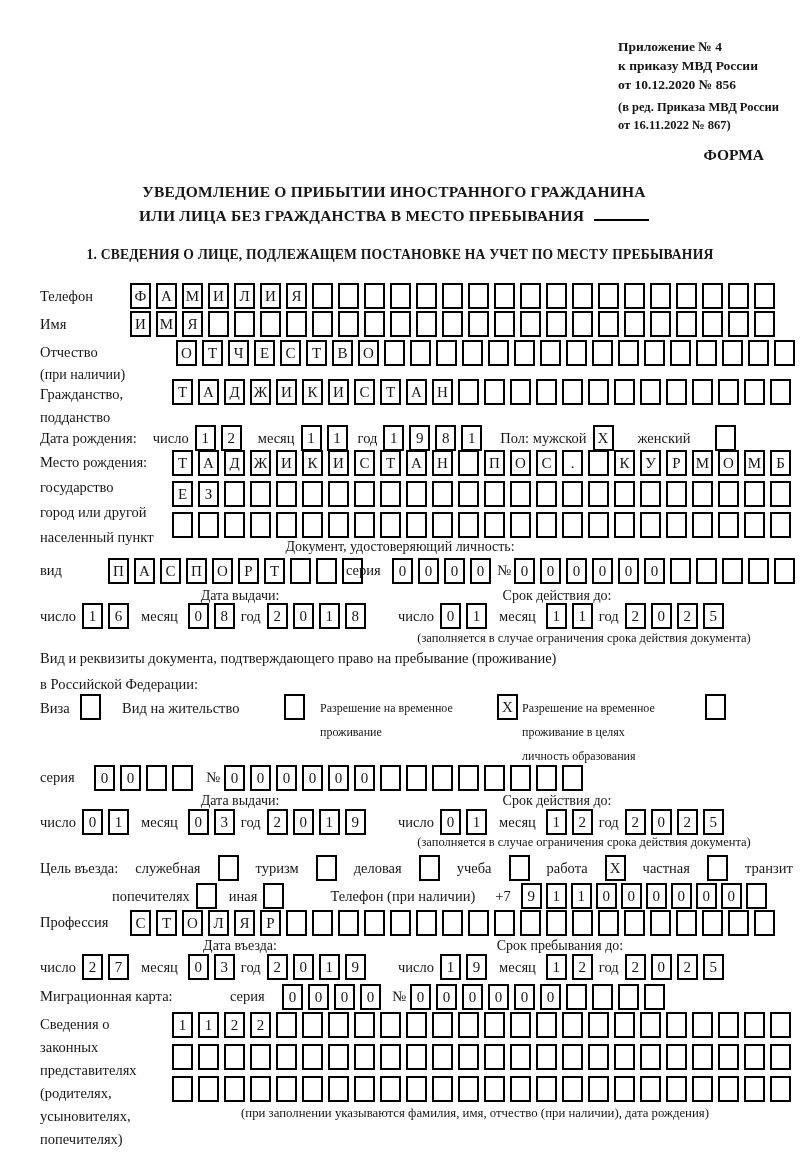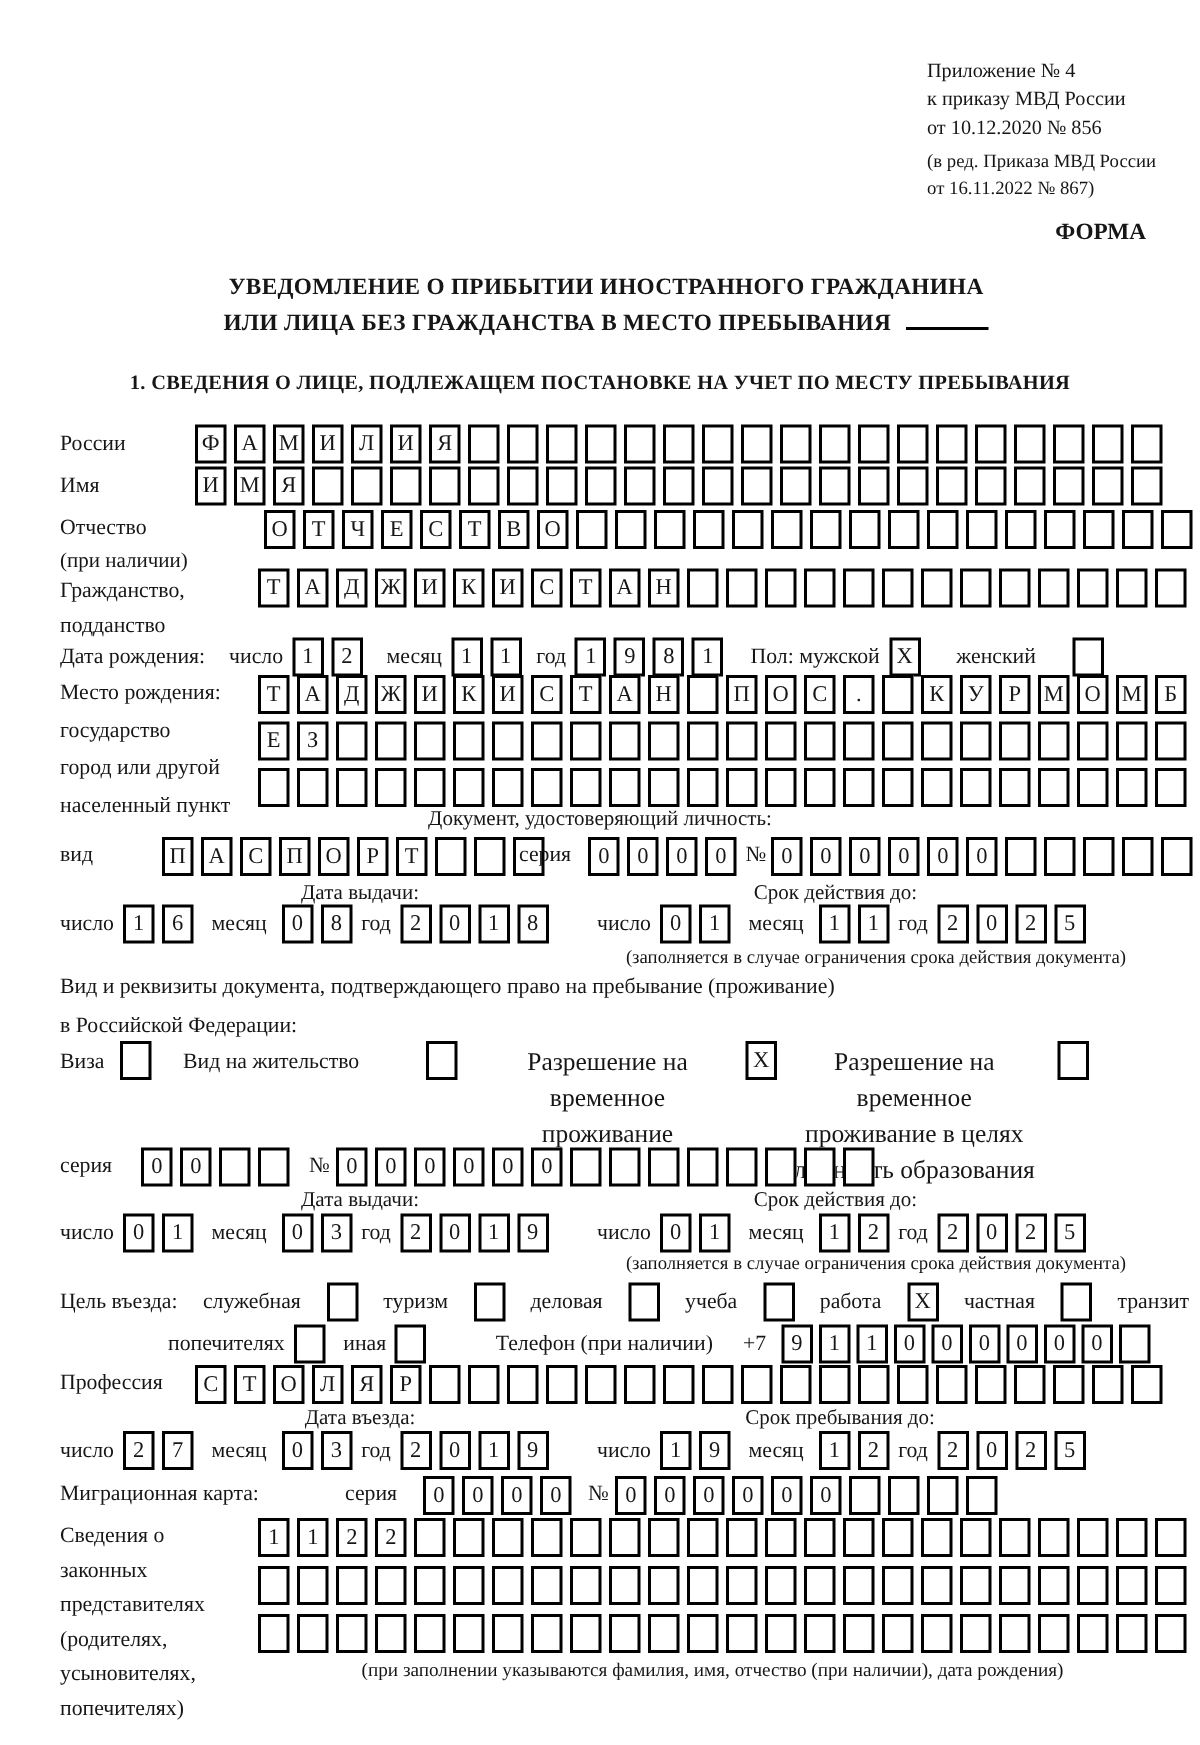--- a/index.html
+++ b/index.html
@@ -14,50 +14,50 @@
   .cell {
     flex:0 0 21px; width:21px; height:26px; border:2px solid #000;
     display:inline-flex; align-items:center; justify-content:center;
     font-size:15px; line-height:1; background:#fff;
   }
   .tight .boxes, .boxes.tight { gap:4px; }
   .lbl { font-size:14.5px; white-space:nowrap; }
   .note { font-size:12.5px; white-space:nowrap; }
   .bold { font-weight:bold; }
   .center { text-align:center; }
-  .appendix { font-size:13.5px; line-height:19px; }
+  .appendix { font-size:13.5px; line-height:19px;font-weight:bold; }
   .appendix .amend { font-size:12.5px; line-height:18px; }
   .appendix .amend.first { margin-top:4px; }
   .title { font-weight:bold; font-size:15.5px; line-height:23.5px; letter-spacing:0.2px; }
   .title-underline { display:inline-block; width:55px; border-bottom:2px solid #000; margin-left:10px; }
   .sec-h { font-weight:bold; font-size:13.6px; letter-spacing:0.2px; }
   .doc-h { font-weight:normal; font-size:14px; }
-  .blockc { line-height:24px; font-size:17px; text-align:center; }
+  .blockc { line-height:24px; font-size:12px; text-align:left; }
 </style>
 </head>
 <body>
 
 <div class="abs appendix" style="left:618px;top:37px">
   <div>Приложение № 4</div>
   <div>к приказу МВД России</div>
   <div>от 10.12.2020 № 856</div>
   <div class="amend first">(в ред. Приказа МВД России</div>
   <div class="amend">от 16.11.2022 № 867)</div>
 </div>
 
 <div class="abs bold" style="right:36px;top:146px;font-size:15.5px">ФОРМА</div>
 
-<div class="abs title center" style="left:10px;top:180px;width:788px">
+<div class="abs title center" style="left:0;top:180px;width:788px">
   <div>УВЕДОМЛЕНИЕ О ПРИБЫТИИ ИНОСТРАННОГО ГРАЖДАНИНА</div>
   <div><span>ИЛИ ЛИЦА БЕЗ ГРАЖДАНСТВА В МЕСТО ПРЕБЫВАНИЯ</span><span class="title-underline"></span></div>
 </div>
 
 <div class="abs sec-h center" style="left:0;top:247px;width:800px">1. СВЕДЕНИЯ О ЛИЦЕ, ПОДЛЕЖАЩЕМ ПОСТАНОВКЕ НА УЧЕТ ПО МЕСТУ ПРЕБЫВАНИЯ</div>
 
-<span class="abs lbl" style="left:40px;top:288px">России</span>
+<span class="abs lbl" style="left:40px;top:288px">Телефон</span>
 <div class="abs boxes" style="left:130px;top:283px">
     <span class="cell">Ф</span>
     <span class="cell">А</span>
     <span class="cell">М</span>
     <span class="cell">И</span>
     <span class="cell">Л</span>
     <span class="cell">И</span>
     <span class="cell">Я</span>
     <span class="cell"></span>
     <span class="cell"></span>

